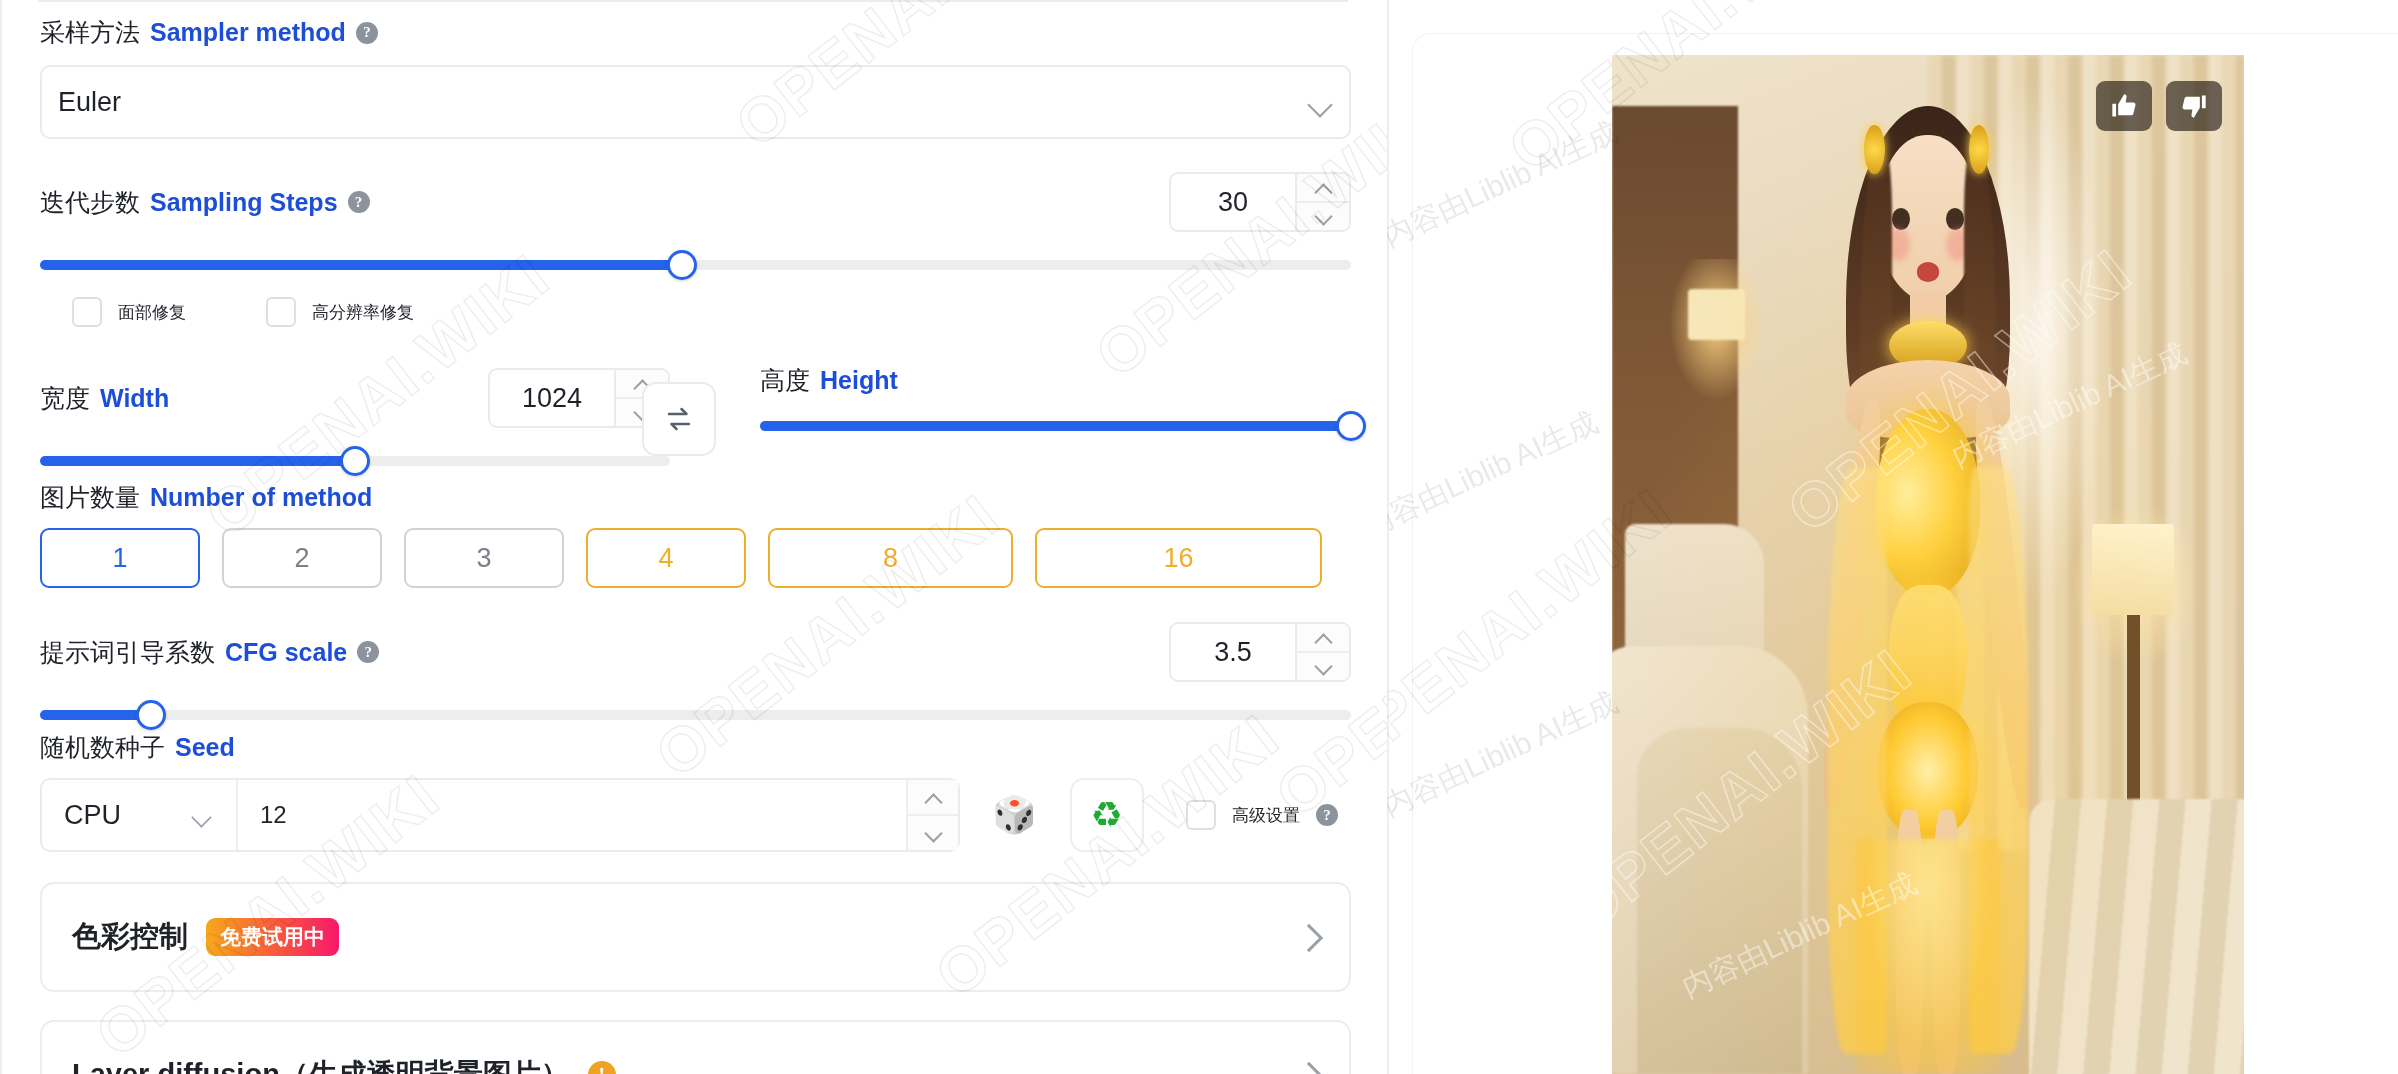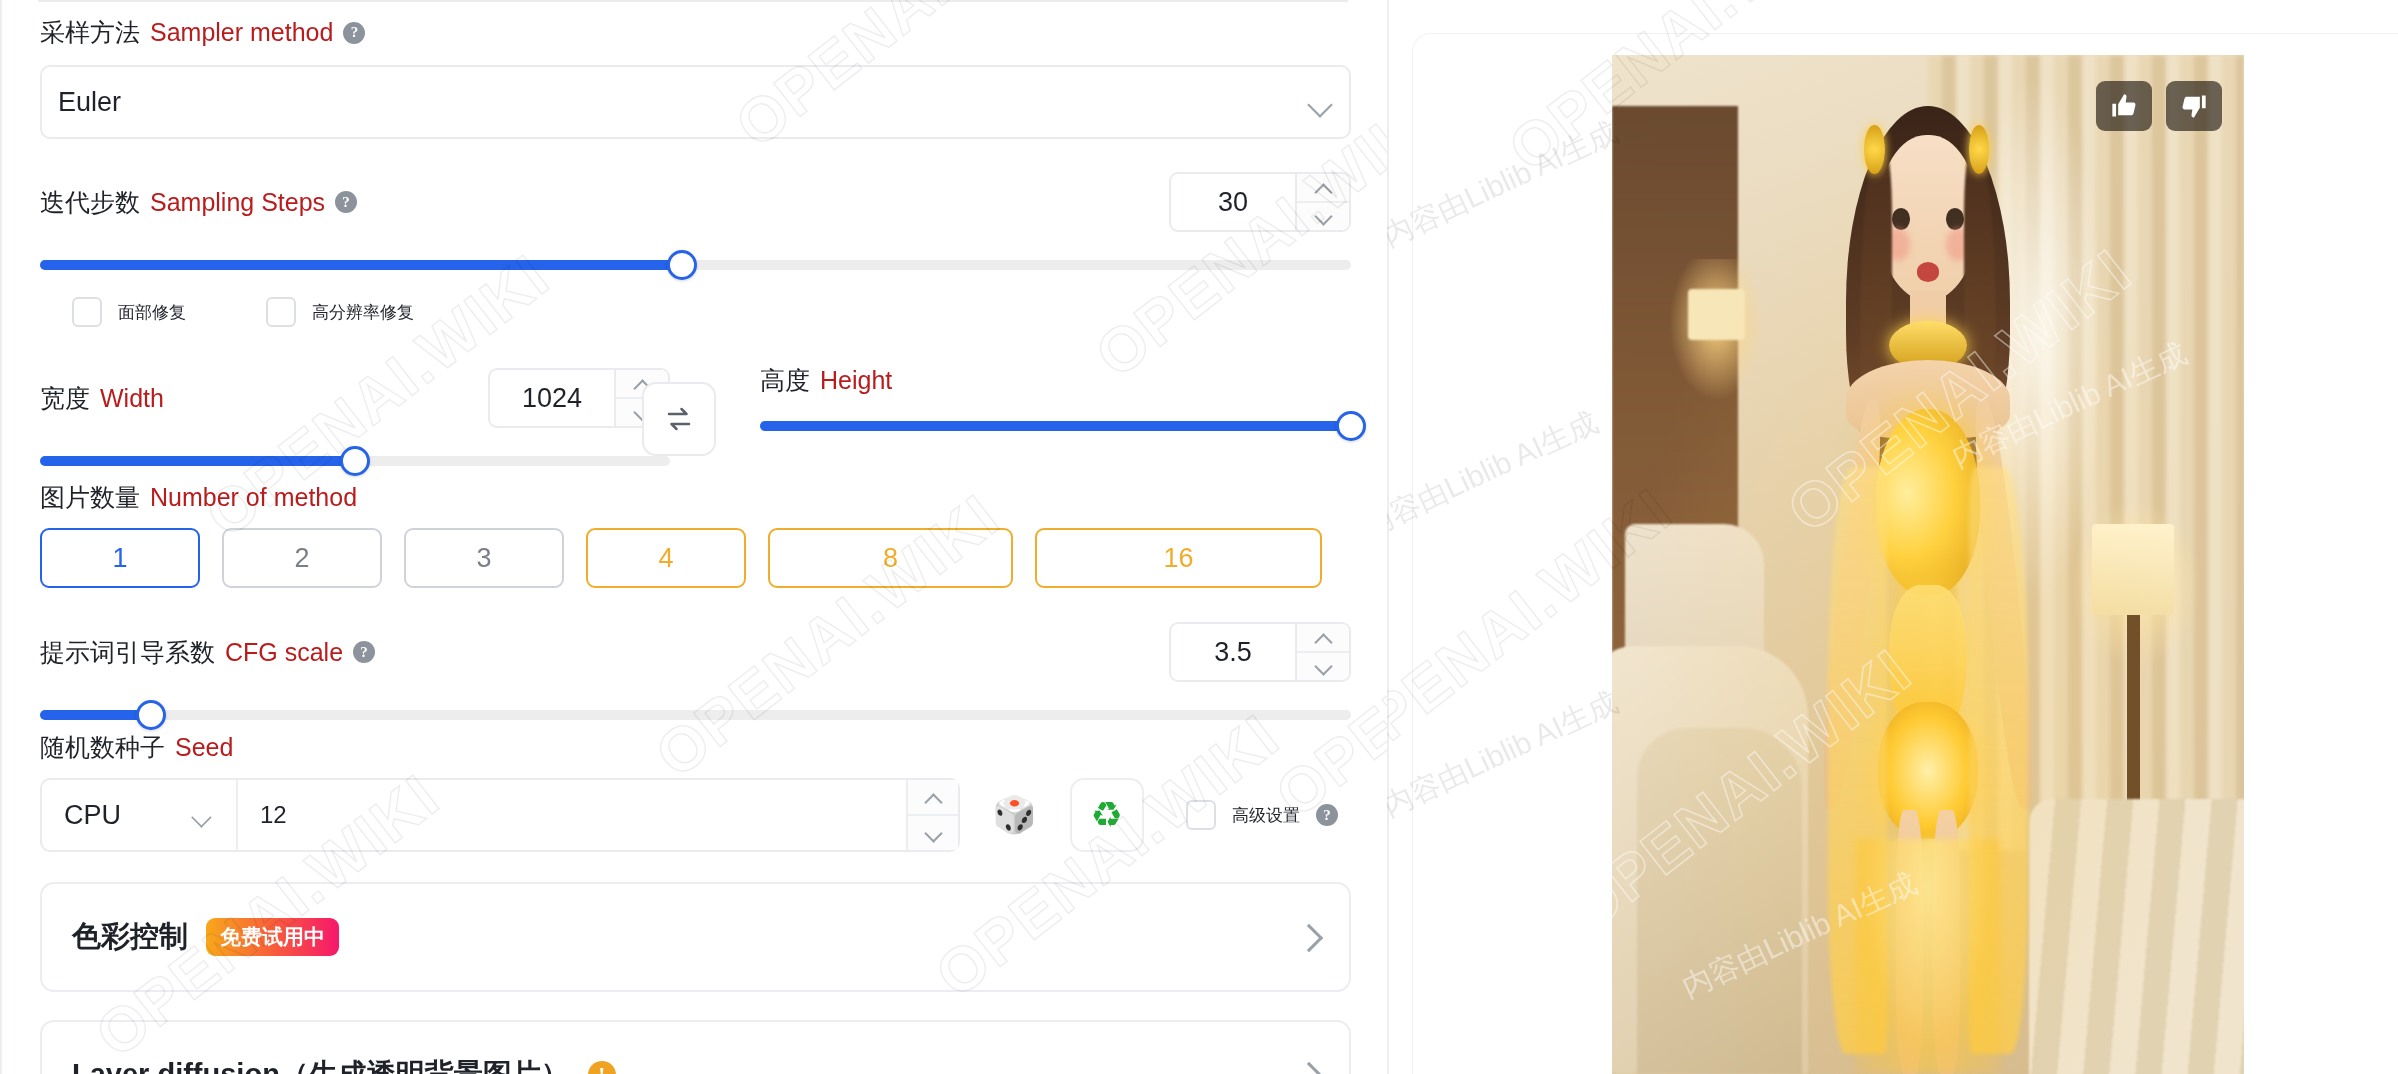--- a/index.html
+++ b/index.html
@@ -28,21 +28,21 @@
   .divider-top{
     position:absolute;left:38px;top:0;width:1310px;height:2px;background:#ececec;
   }
 
   .row-label{
     display:flex;align-items:center;gap:10px;
     font-size:25px;color:#1f2329;font-weight:500;
     line-height:1;
   }
   .row-label .cn{color:#1f2329;font-weight:500;}
-  .row-label .en{color:#b91c1c;font-weight:400;font-size:25px;}
+  .row-label .en{color:#1d4ed8;font-weight:700;font-size:25px;}
   .help{
     display:inline-flex;align-items:center;justify-content:center;
     width:22px;height:22px;border-radius:50%;
     background:#8d939d;color:#fff;font-size:15px;font-weight:700;
     line-height:1;font-family:"Liberation Serif",serif;
   }
 
   
   .select-box{
     margin-top:20px;

